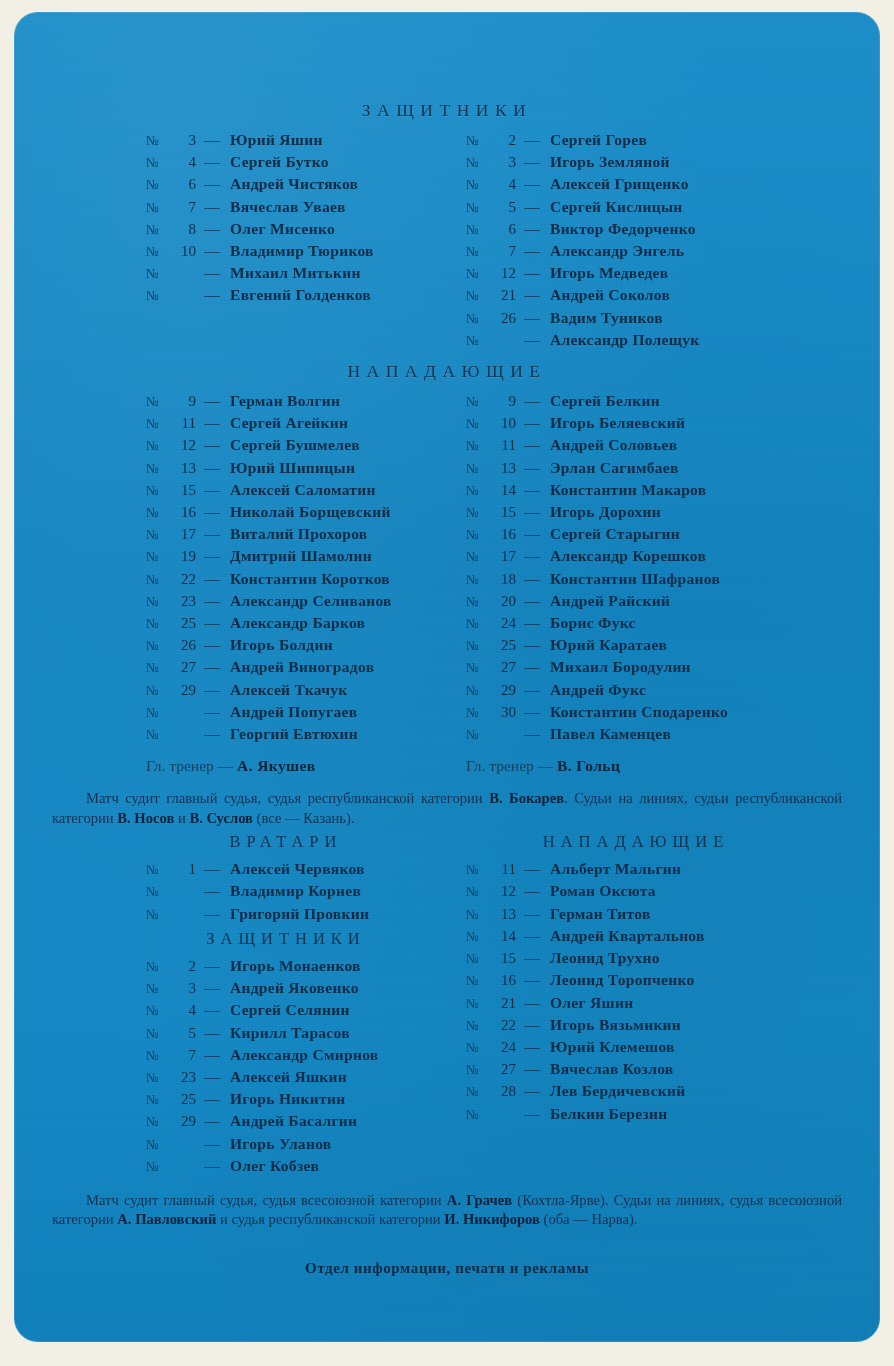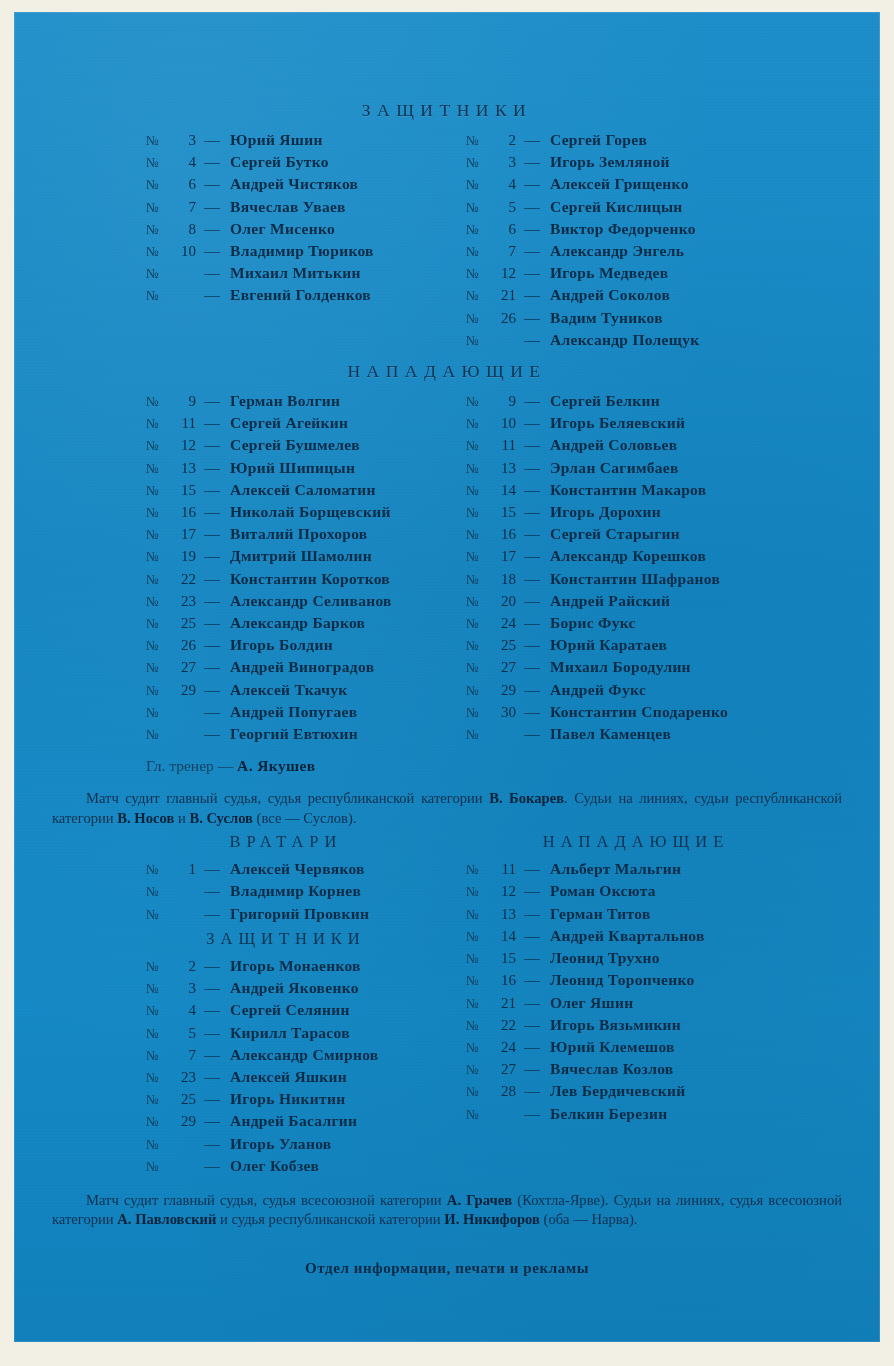--- a/index.html
+++ b/index.html
@@ -19,20 +19,21 @@
     top: 12px;
     width: 866px;
     height: 1330px;
     background: #1688c4;
     background-image:
       radial-gradient(ellipse at 20% 12%, rgba(255,255,255,0.055), rgba(255,255,255,0) 55%),
       radial-gradient(ellipse at 78% 70%, rgba(0,0,0,0.05), rgba(0,0,0,0) 60%),
       linear-gradient(180deg, #1d8ec9 0%, #1385c1 42%, #1589c5 75%, #1180bb 100%);
     color: #0b2740;
     box-shadow: 0 0 0 1px rgba(255,255,255,0.12) inset;
+    border-radius: 24px;
   }
   #grain {
     position: absolute;
     inset: 0;
     pointer-events: none;
     opacity: .16;
     background-image:
       repeating-linear-gradient(0deg, rgba(0,0,0,.10) 0px, rgba(0,0,0,0) 1px, rgba(0,0,0,0) 3px),
       repeating-linear-gradient(90deg, rgba(255,255,255,.08) 0px, rgba(255,255,255,0) 1px, rgba(255,255,255,0) 4px);
   }
@@ -486,23 +487,27 @@
             <span class="pname">Павел Каменцев</span>
           </div>
         </div>
     </div>
 
     <div class="coaches">
       <div class="col">
         <span class="coach-label">Гл. тренер —</span>
         <span class="coach-name">А. Якушев</span>
       </div>
+      <div class="col right">
+        <span class="coach-label">Гл. тренер —</span>
+        <span class="coach-name">В. Гольц</span>
+      </div>
     </div>
 
-    <p class="para" id="ref-top"><span>Матч судит главный судья, судья республиканской категории </span><b>В. Бокарев</b><span>. Судьи на линиях, судьи республиканской категории </span><b>В. Носов</b><span> и </span><b>В. Суслов</b><span> (все — Суслов).</span></p>
+    <p class="para" id="ref-top"><span>Матч судит главный судья, судья республиканской категории </span><b>В. Бокарев</b><span>. Судьи на линиях, судьи республиканской категории </span><b>В. Носов</b><span> и </span><b>В. Суслов</b><span> (все — Казань).</span></p>
 
 
     <div class="khimik-wrap">
       <div class="col">
         <div class="sub-head">ВРАТАРИ</div>
         <div id="kh-gk">
             <div class="prow">
               <span class="no">№</span>
               <span class="num">1</span>
               <span class="dash">—</span>

